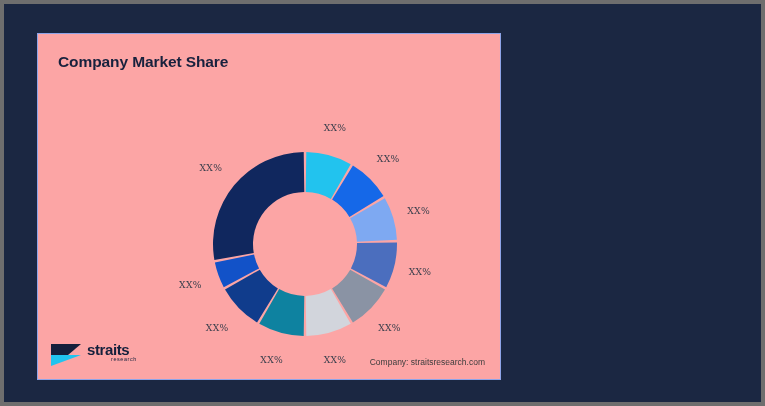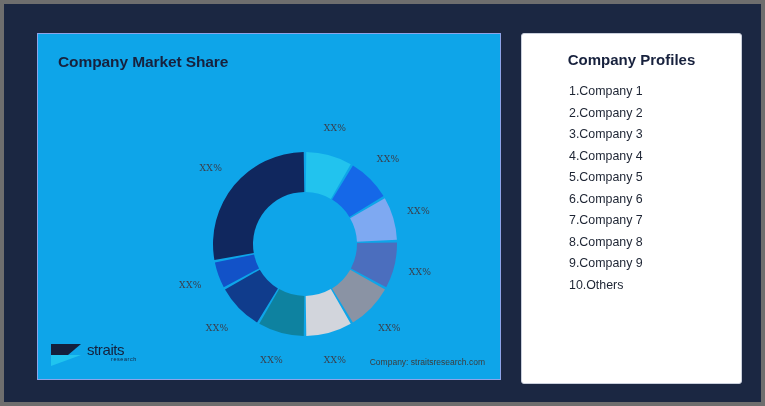--- a/index.html
+++ b/index.html
@@ -7,21 +7,21 @@
     width:765px;height:406px;overflow:hidden;
     background:#6e6e6e;
     font-family:"Liberation Sans",sans-serif;
   }
   .frame{
     position:absolute;left:4px;top:4px;width:757px;height:398px;
     background:#1b2742;
   }
   .card-chart{
     position:absolute;left:33px;top:29px;width:464px;height:347px;
-    background:#0ea5e9;border:1.5px solid #8ea4e8;box-sizing:border-box;
+    background:#fca5a5;border:1.5px solid #8ea4e8;box-sizing:border-box;
   }
   .card-profiles{
     position:absolute;left:517px;top:29px;width:221px;height:351px;
     background:#ffffff;border:1px solid #c9cfdc;box-sizing:border-box;
     border-radius:3px;
   }
   .chart-title{
     position:absolute;left:20px;top:19px;
     font-size:15.5px;font-weight:bold;color:#17213d;
     letter-spacing:-0.1px;
@@ -45,21 +45,21 @@
   .source{
     position:absolute;right:15px;bottom:12px;
     font-size:8.5px;color:#3c3c3c;
   }
   .logo{
     position:absolute;left:13px;bottom:8px;width:110px;height:34px;
   }
   .logo-mark{position:absolute;left:0;top:7px;}
   .logo-text{
     position:absolute;left:36px;top:5px;
-    font-size:15px;font-weight:normal;color:#14203c;letter-spacing:-0.4px;
+    font-size:15px;font-weight:bold;color:#14203c;letter-spacing:-0.4px;
     line-height:15px;
   }
   .logo-sub{
     position:absolute;left:60px;top:19px;
     font-size:5.4px;color:#14203c;letter-spacing:0.6px;
     line-height:6px;
   }
   .pct-label{
     position:absolute;
     font-size:9.2px;font-weight:normal;color:#3a3f4c;
@@ -111,29 +111,14 @@
         <polygon points="0,0 30,0 17,11 0,11" fill="#14203c"></polygon>
         <polygon points="0,11 17,11 30,11 0,22" fill="#20c4ef"></polygon>
       </svg>
       <div class="logo-text">straits</div>
       <div class="logo-sub">research</div>
     </div>
 
     <div class="source">Company: straitsresearch.com</div>
   </div>
 
-  <div class="card-profiles">
-    <div class="profiles-title">Company Profiles</div>
-    <ul class="profiles-list" id="profiles-list">
-        <li>1.Company 1</li>
-        <li>2.Company 2</li>
-        <li>3.Company 3</li>
-        <li>4.Company 4</li>
-        <li>5.Company 5</li>
-        <li>6.Company 6</li>
-        <li>7.Company 7</li>
-        <li>8.Company 8</li>
-        <li>9.Company 9</li>
-        <li>10.Others</li>
-      </ul>
-  </div>
 
 </div>
 
 </body></html>

